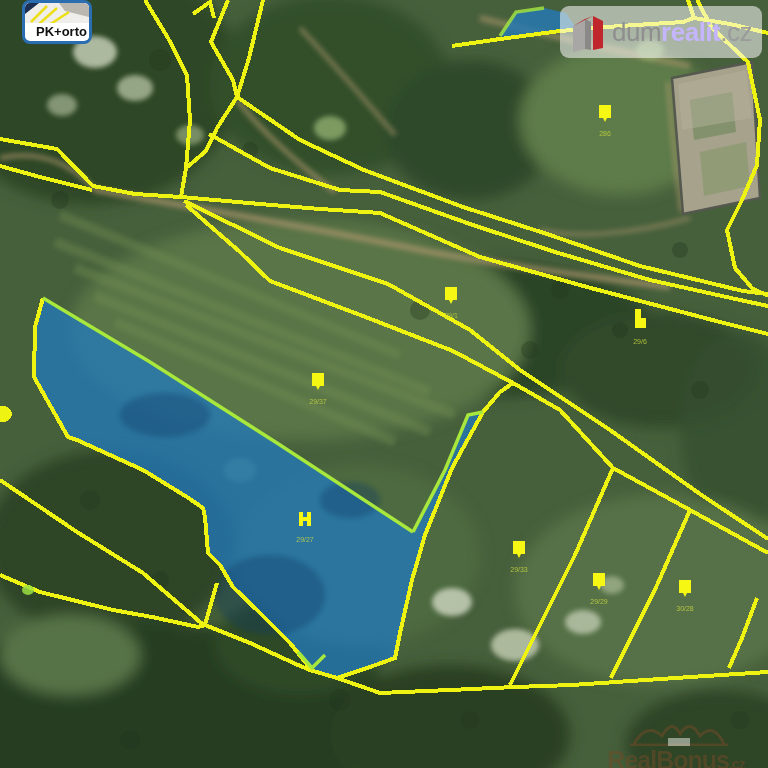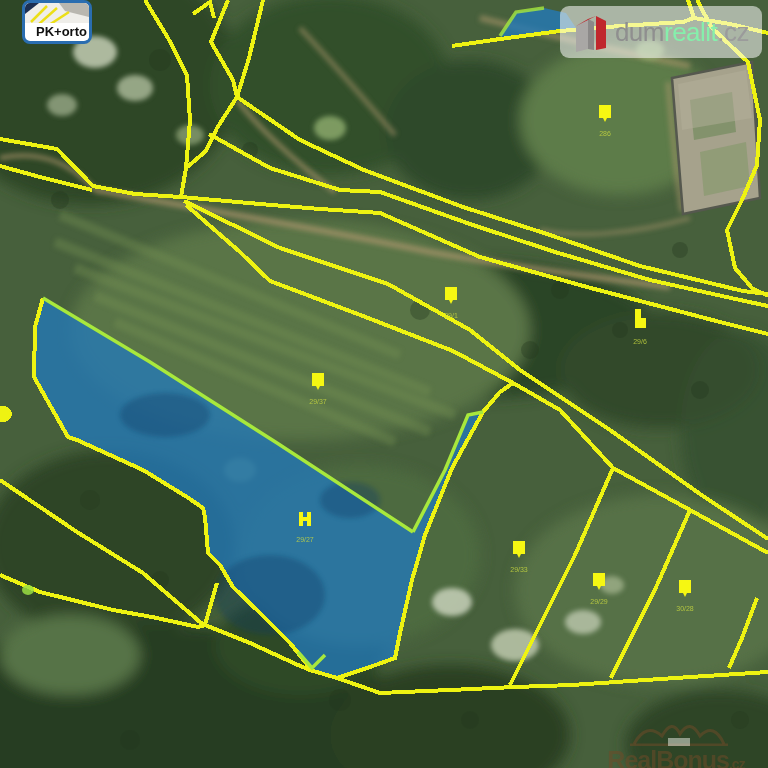--- a/index.html
+++ b/index.html
@@ -15,21 +15,21 @@
             background:#fff;border:3px solid #2a6db0;border-radius:8px;
             overflow:hidden;box-sizing:border-box;}
   #pk-badge .thumb{width:100%;height:20px;display:block;}
   #pk-badge .lbl{display:block;text-align:center;font-weight:bold;font-size:13px;
                  color:#111;line-height:17px;letter-spacing:0px;background:#fff;margin-left:9px;}
   
   #brand{position:absolute;left:560px;top:6px;width:202px;height:52px;
          background:rgba(252,252,252,.55);border-radius:9px;display:flex;
          align-items:center;justify-content:center;gap:6px;}
   #brand .txt{font-size:26px;color:#8f8f8f;letter-spacing:-0.5px;white-space:nowrap;}
-  #brand .txt b{color:#86efac;font-weight:normal;}
+  #brand .txt b{color:#c4b5fd;font-weight:bold;}
   #brand .txt .cz{color:#9b9b9b;}
   
   #watermark{position:absolute;right:2px;bottom:-6px;width:180px;text-align:center;
              pointer-events:none;}
   #watermark .wm-text{font-size:25px;font-weight:bold;color:rgba(110,74,40,.55);
                       letter-spacing:-1px;line-height:20px;}
   #watermark .wm-text .cz{font-size:14px;font-weight:bold;}
 </style>
 </head>
 <body>

